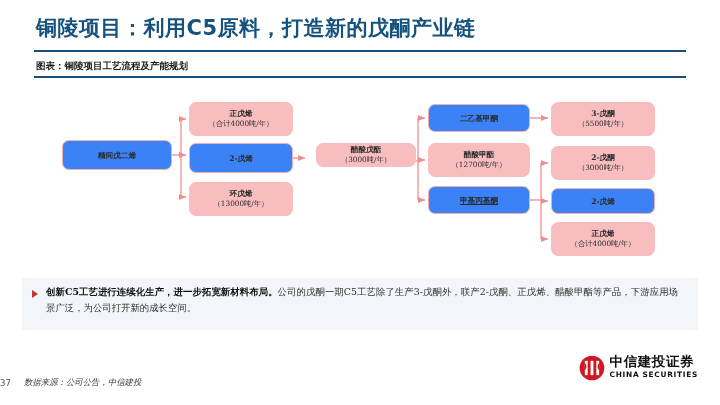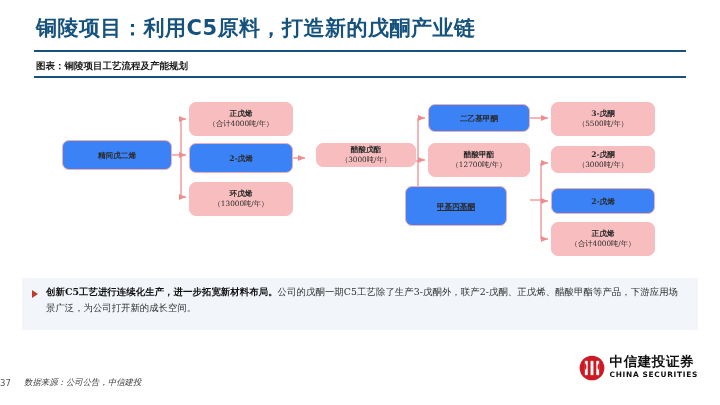--- a/index.html
+++ b/index.html
@@ -143,28 +143,28 @@
           <div class="l1">醋酸戊酯</div>
           <div class="l2">（3000吨/年）</div>
         </div>
         <div class="node" style="left: 428px; top: 18px; width: 102px; height: 28px;">
           <div class="l1">二乙基甲酮</div>
         </div>
         <div class="node fill" style="left: 428px; top: 57px; width: 102px; height: 34px;">
           <div class="l1">醋酸甲酯</div>
           <div class="l2">（12700吨/年）</div>
         </div>
-        <div class="node" style="left: 405px; top: 100px; width: 102px; height: 40px; text-decoration: underline;">
+        <div class="node" style="left: 428px; top: 100px; width: 102px; height: 28px; text-decoration: underline;">
           <div class="l1">甲基丙基酮</div>
         </div>
         <div class="node fill" style="left: 551px; top: 16px; width: 104px; height: 34px;">
           <div class="l1">3-戊酮</div>
           <div class="l2">（5500吨/年）</div>
         </div>
-        <div class="node fill" style="left: 551px; top: 60px; width: 104px; height: 27px;">
+        <div class="node fill" style="left: 551px; top: 60px; width: 104px; height: 34px;">
           <div class="l1">2-戊酮</div>
           <div class="l2">（3000吨/年）</div>
         </div>
         <div class="node" style="left: 551px; top: 102px; width: 104px; height: 26px;">
           <div class="l1">2-戊烯</div>
         </div>
         <div class="node fill" style="left: 551px; top: 136px; width: 104px; height: 34px;">
           <div class="l1">正戊烯</div>
           <div class="l2">（合计4000吨/年）</div>
         </div>

